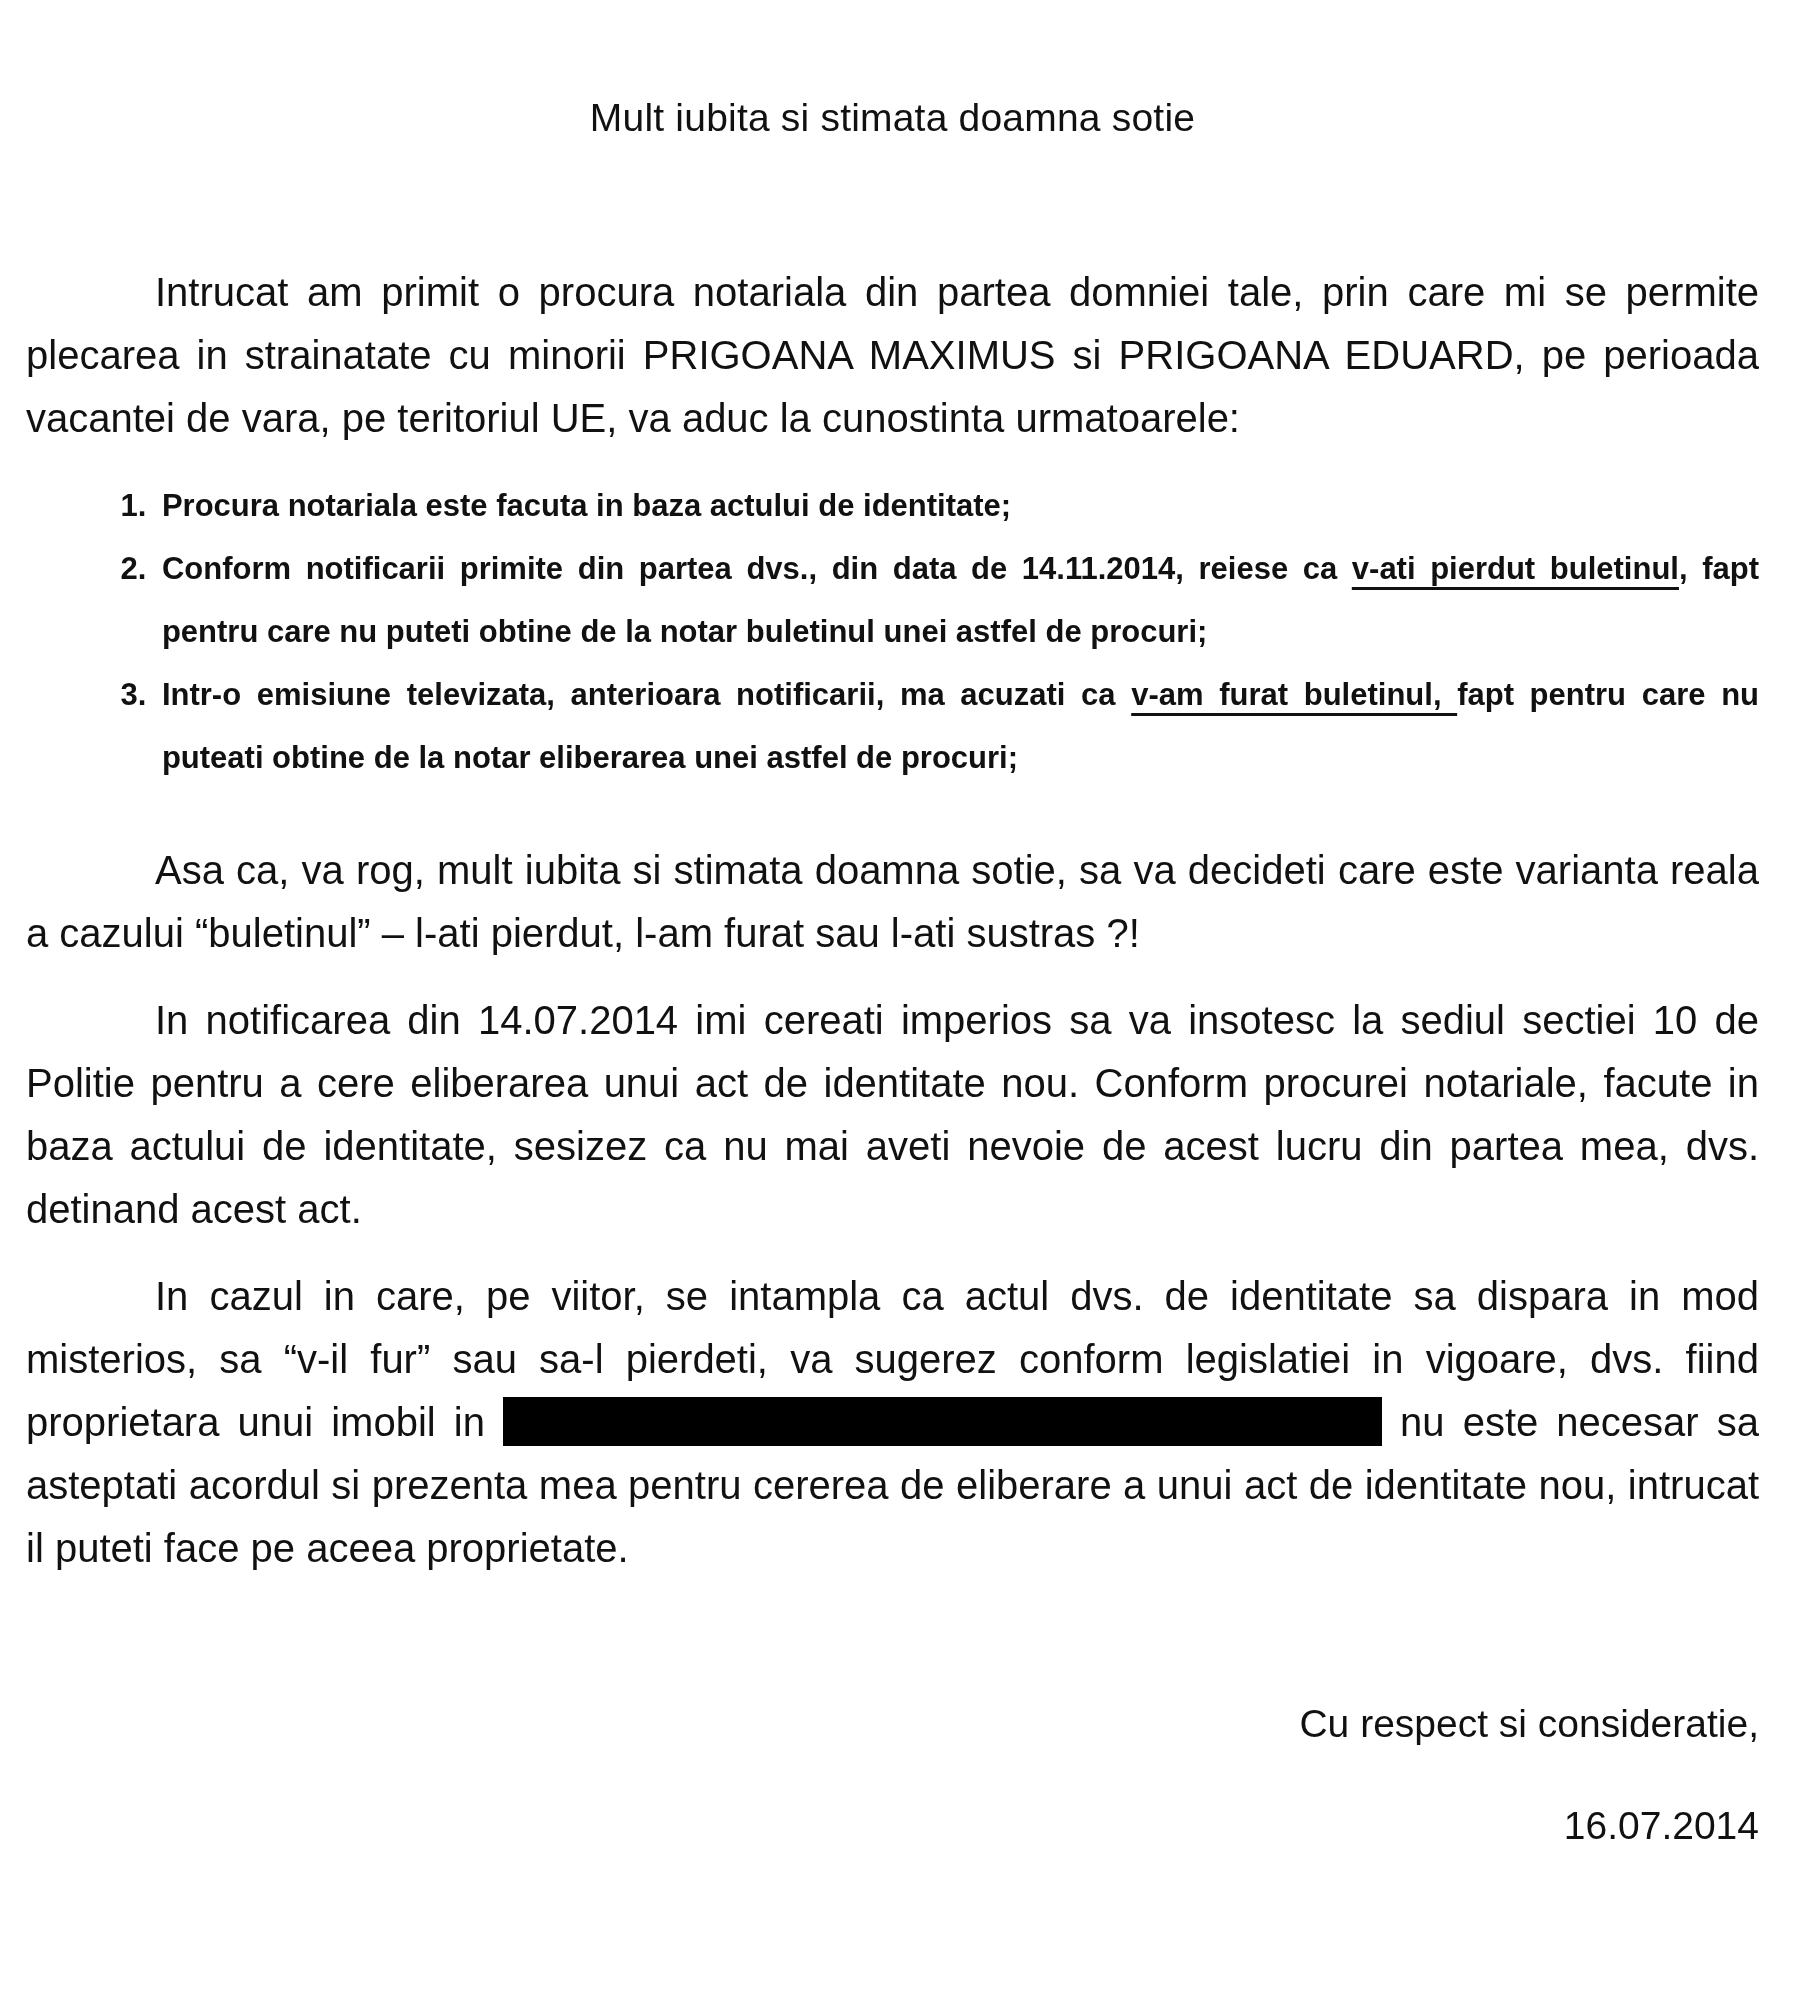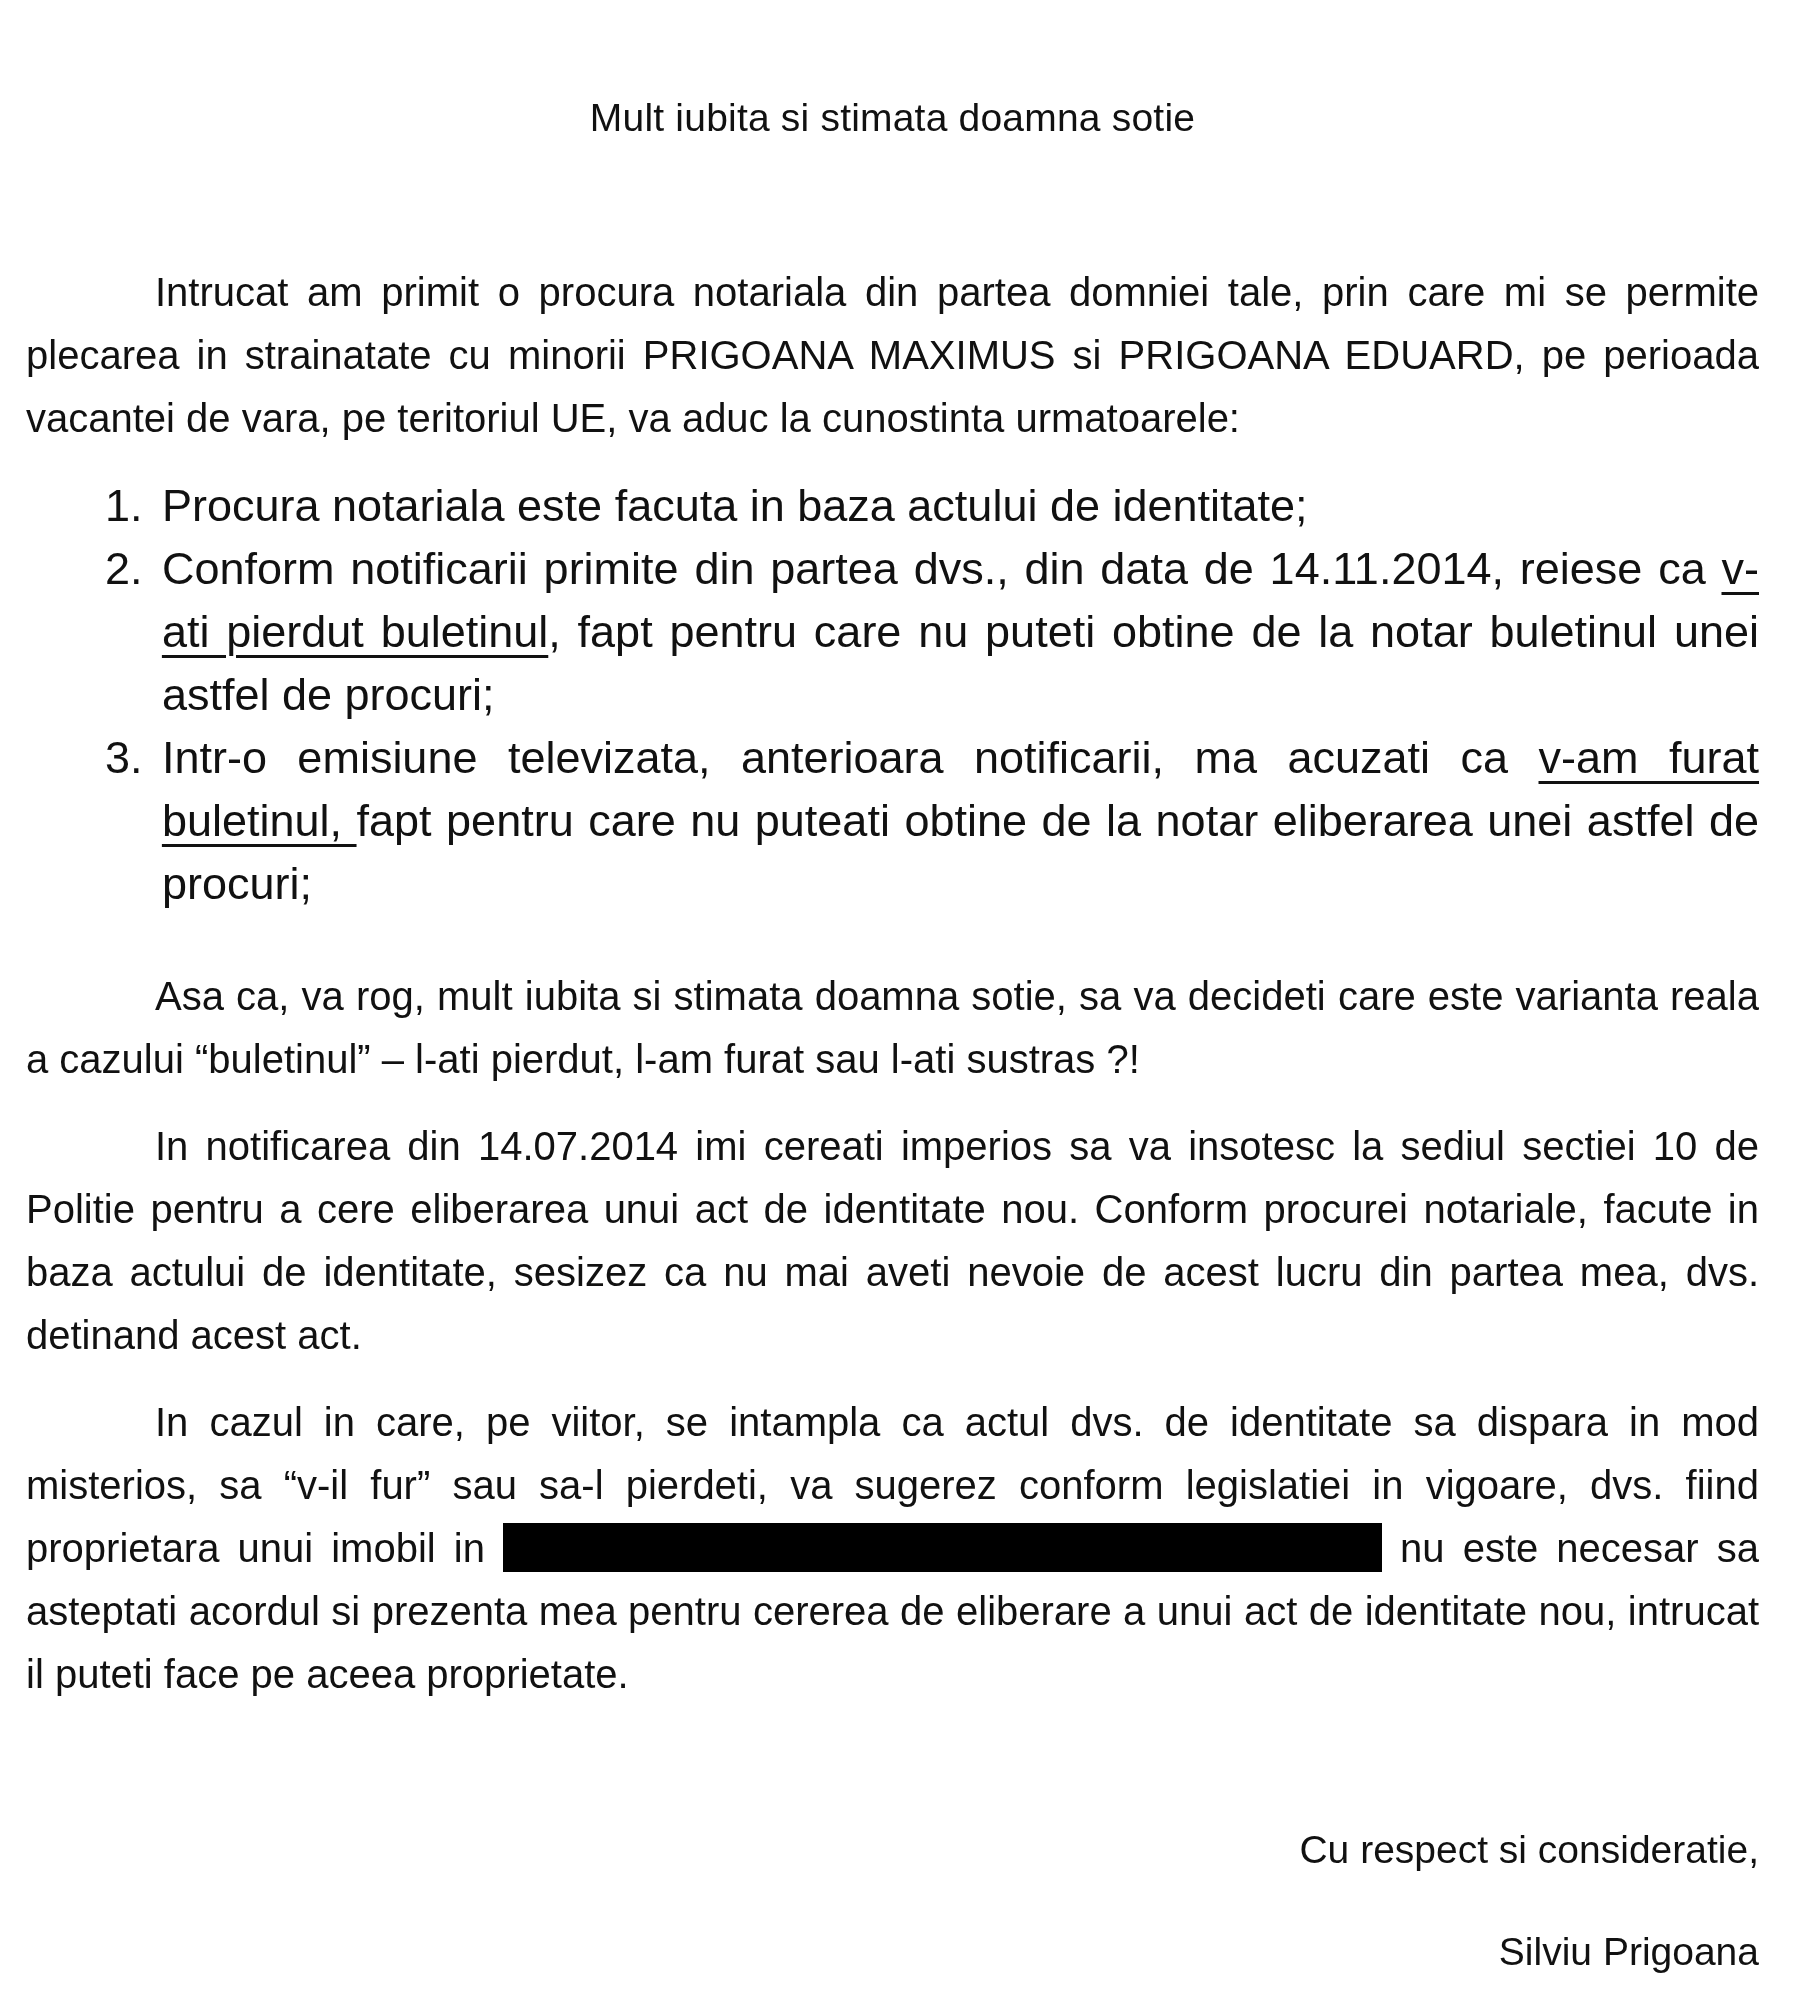--- a/index.html
+++ b/index.html
@@ -32,22 +32,23 @@
   .para {
     margin: 0 0 24px 0;
     font-size: 40px;
     line-height: 63px;
     text-align: justify;
     text-indent: 129px;
   }
   ol.letter-list {
     margin: 0 0 50px 0;
     padding: 0 0 0 129px;
-    font-size: 45px;
+    font-size: 31px;
     line-height: 63px;
+    font-weight: bold;
   }
   ol.letter-list li {
     margin: 0;
     padding: 0 0 0 6.9px;
     text-align: justify;
   }
   .underline {
     text-decoration: underline;
     text-decoration-thickness: 3.4px;
     text-underline-offset: 7.7px;
@@ -89,18 +90,17 @@
   </ol>
 
   <p class="para"><span class="">Asa ca, va rog, mult iubita si stimata doamna sotie, sa va decideti care este varianta reala a cazului “buletinul” – l-ati pierdut, l-am furat sau l-ati sustras ?!</span></p>
 
   <p class="para"><span class="">In notificarea din 14.07.2014 imi cereati imperios sa va insotesc la sediul sectiei 10 de Politie pentru a cere eliberarea unui act de identitate nou. Conform procurei notariale, facute in baza actului de identitate, sesizez ca nu mai aveti nevoie de acest lucru din partea mea, dvs. detinand acest act.</span></p>
 
   <p class="para"><span class="">In cazul in care, pe viitor, se intampla ca actul dvs. de identitate sa dispara in mod misterios, sa “v-il fur” sau sa-l pierdeti, va sugerez conform legislatiei in vigoare, dvs. fiind proprietara unui imobil in </span><span class="redaction" style="background: rgb(0, 0, 0);"></span><span class=""> nu este necesar sa asteptati acordul si prezenta mea pentru cererea de eliberare a unui act de identitate nou, intrucat il puteti face pe aceea proprietate.</span></p>
 
   <div class="closing-block">
     <p>Cu respect si consideratie,</p>
-    <p>Silviu Prigoana</p>
     <p>16.07.2014</p>
   </div>
 
 </main>
 
 
 </body></html>

